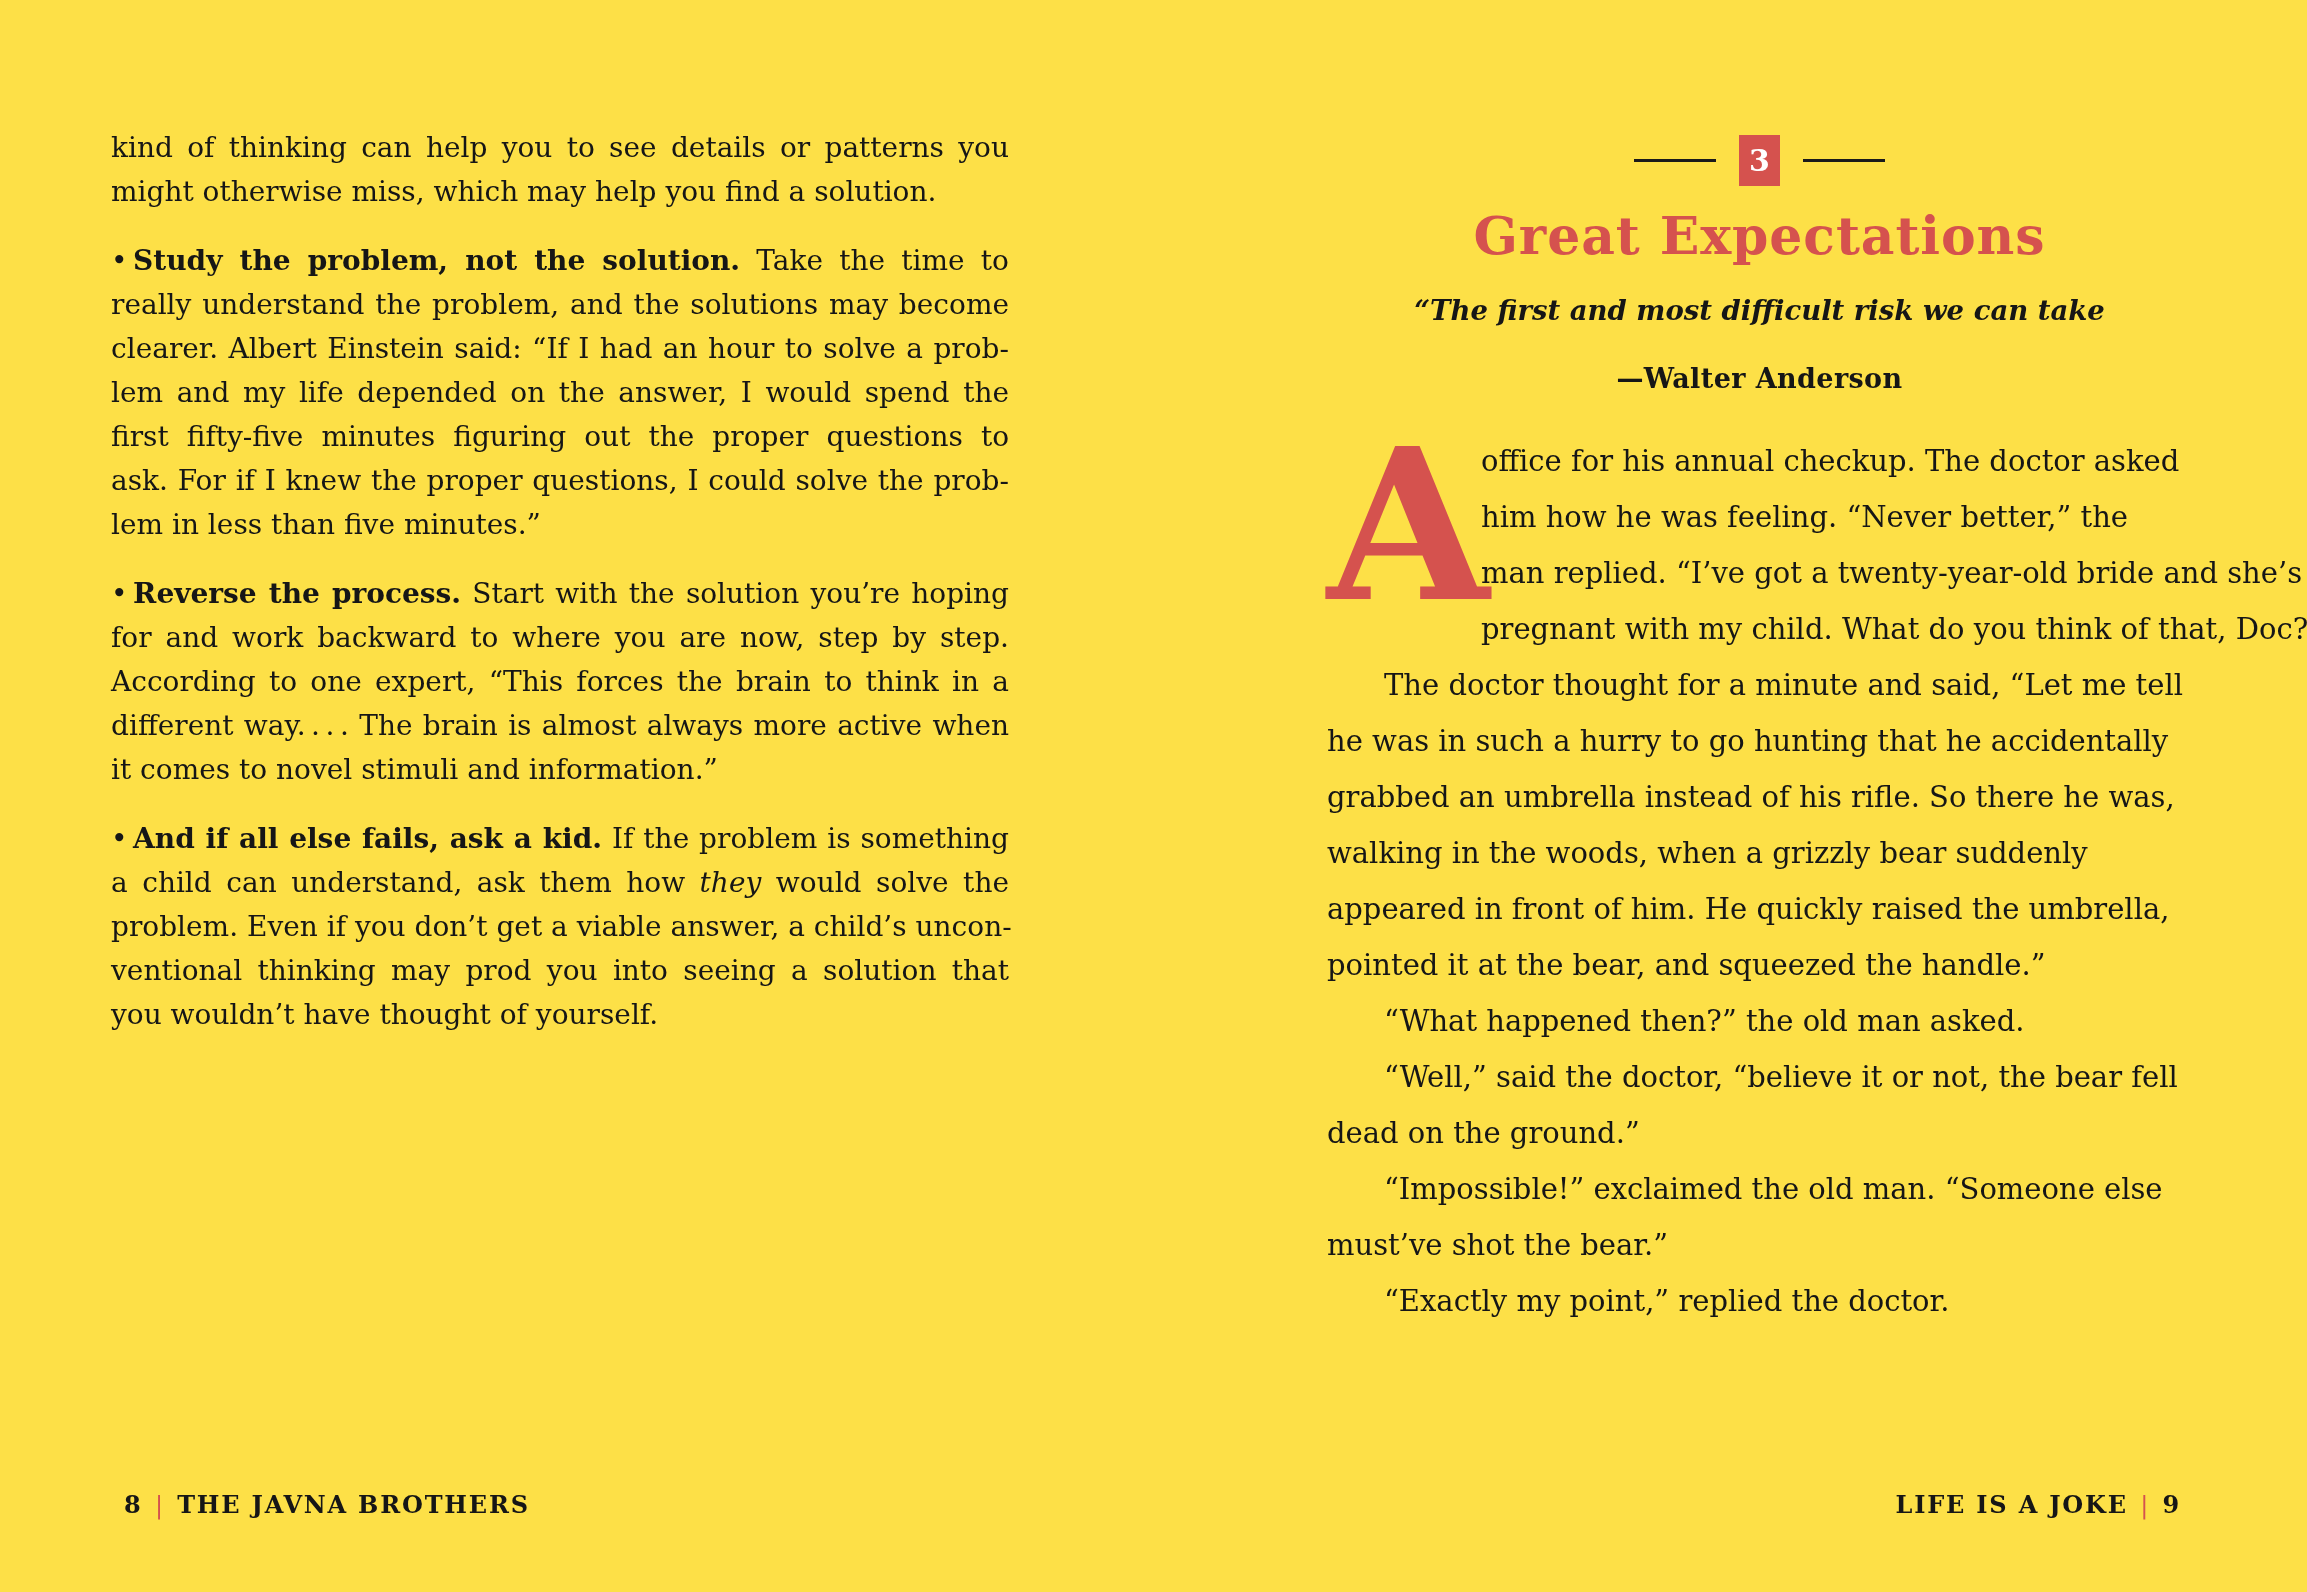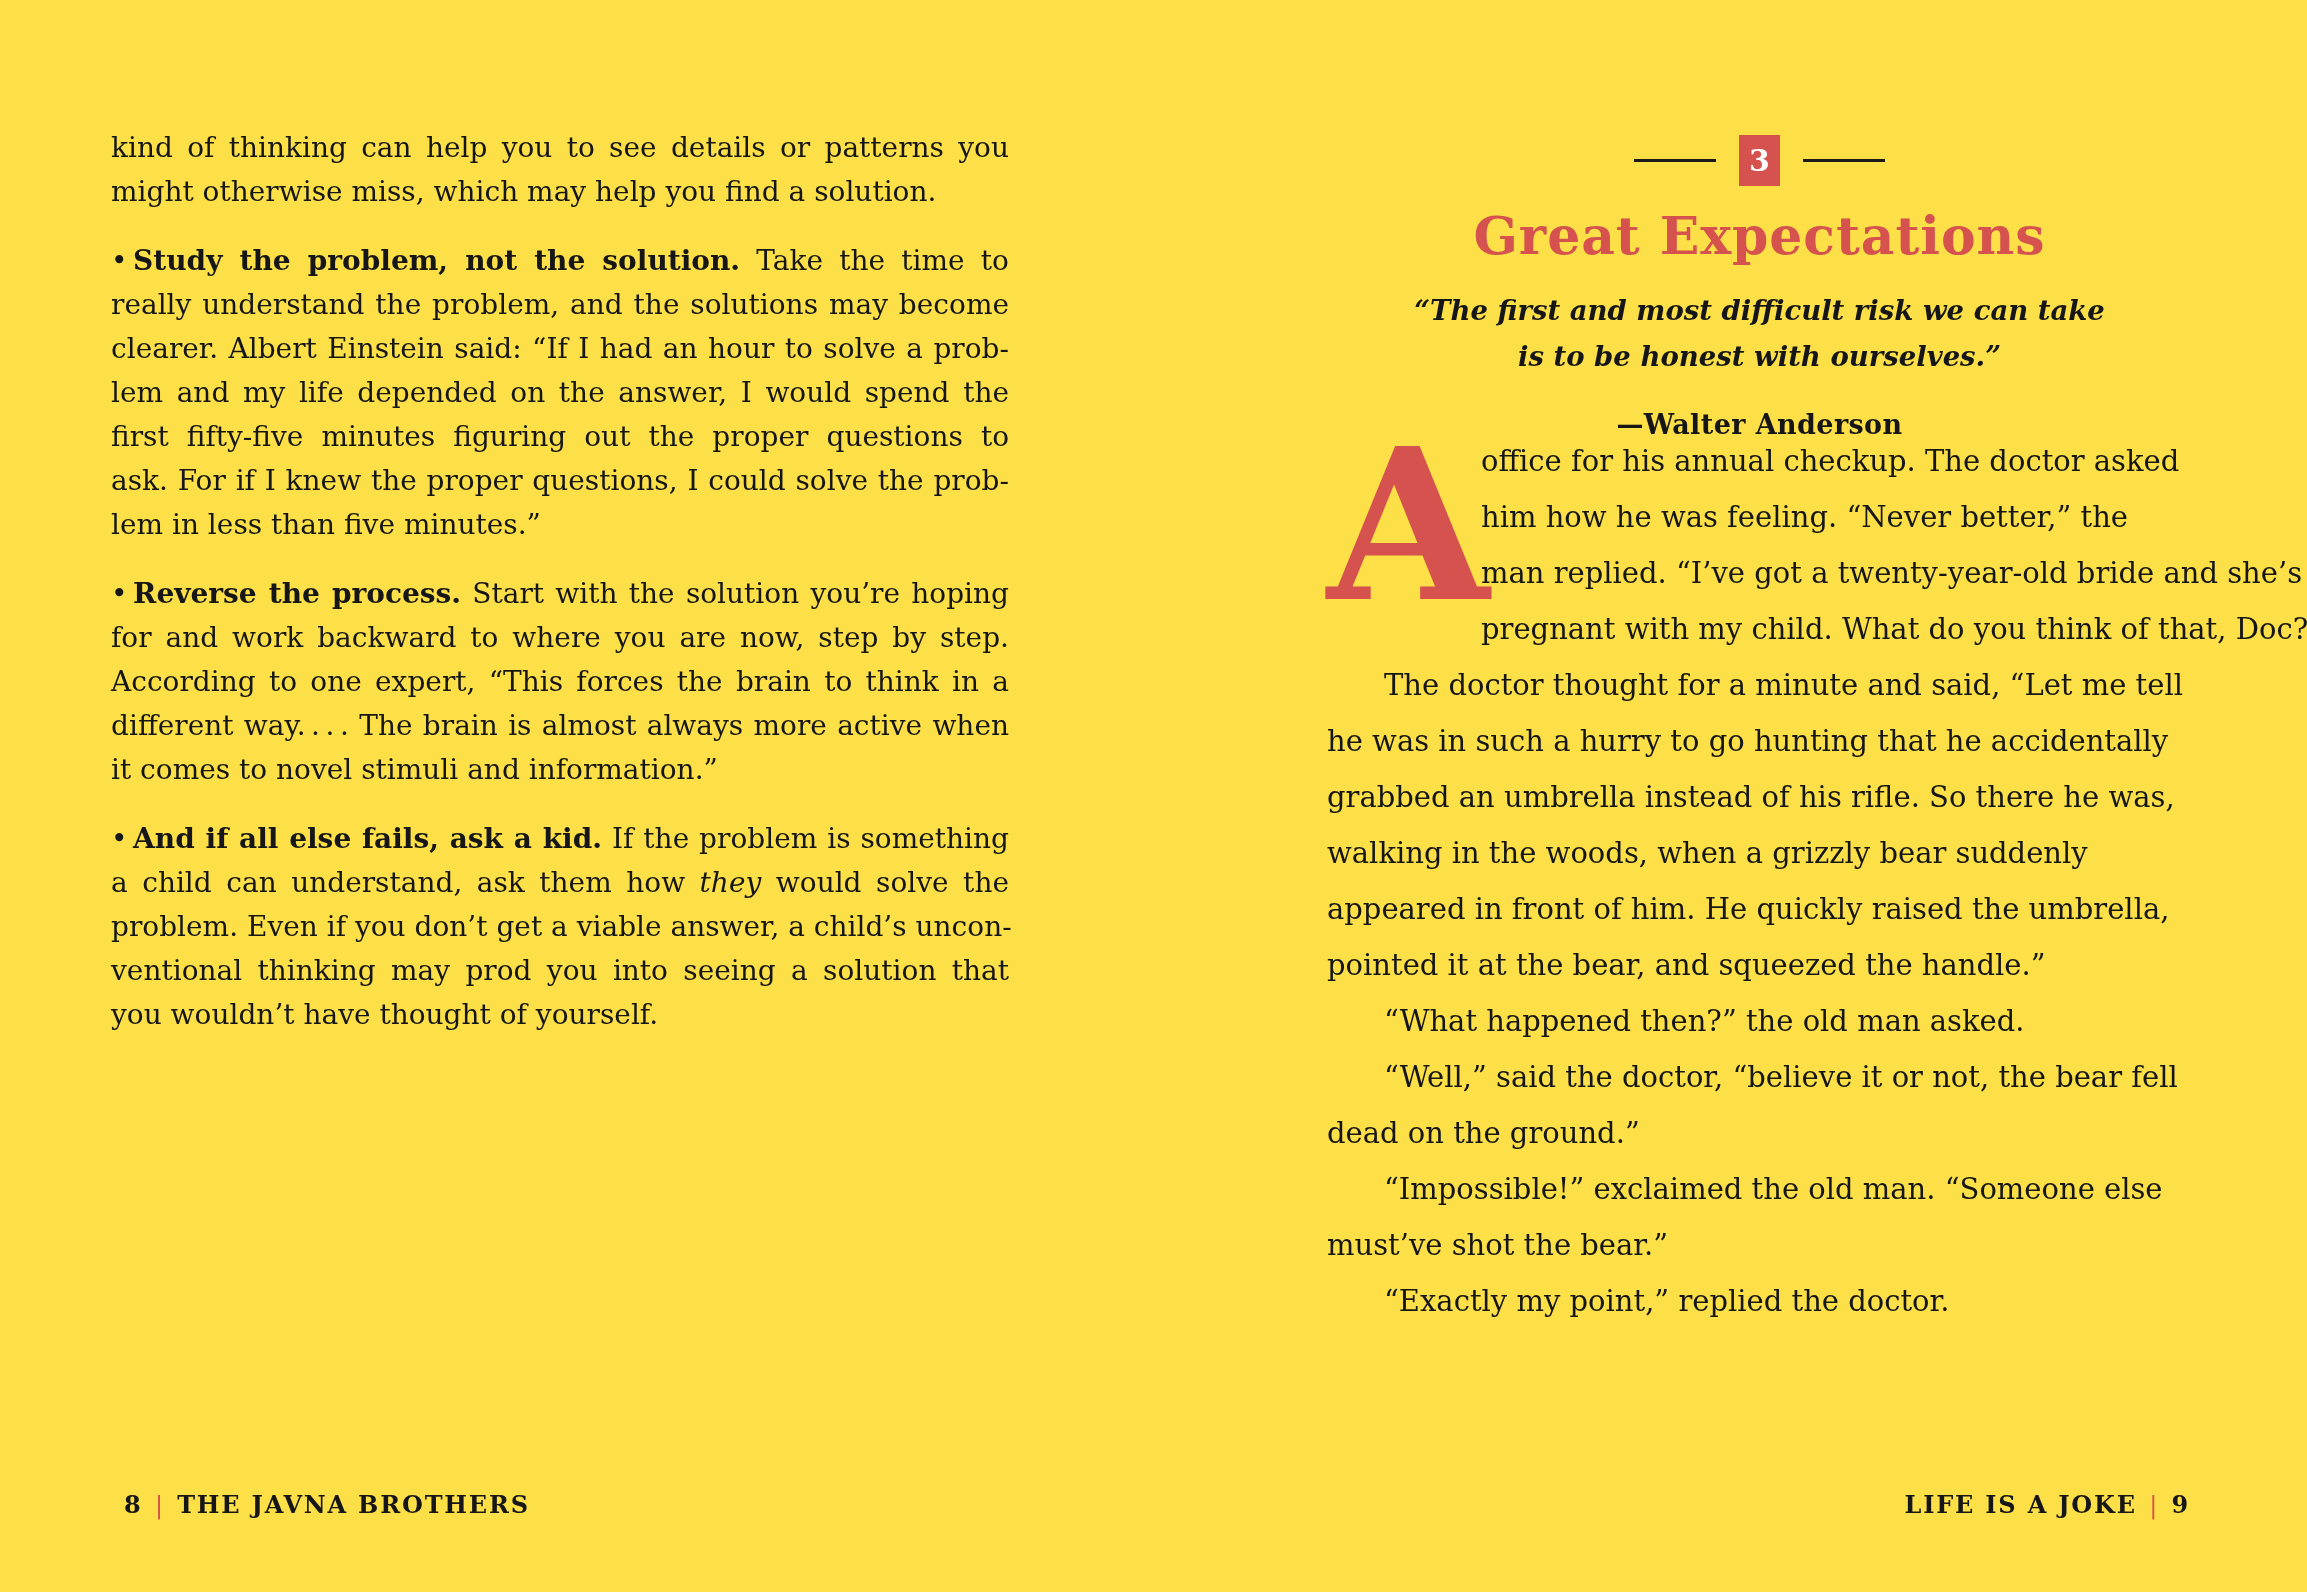--- a/index.html
+++ b/index.html
@@ -43,21 +43,21 @@
     color:var(--red,#d5524e);font-weight:bold;font-size:209px;line-height:177px;
     text-align:left;
   }
 
   
   .footer{
     position:absolute;top:1490px;font-weight:bold;font-size:24px;
     letter-spacing:1.8px;color:#161616;white-space:nowrap;
   }
   .footer-left{left:124px;}
-  .footer-right{right:118px;}
+  .footer-right{right:127px;}
   .footer .divider{color:var(--red,#d5524e);font-weight:normal;padding:0 12.4px;}
 </style>
 </head>
 <body>
 
 <div class="spread">
 
   <div class="page page-left">
     <div class="body-left" id="left-col">
         <div class="para">
@@ -97,21 +97,20 @@
 
     <div class="chapter-head">
       <div class="ornament">
         <span class="rule"></span>
         <span class="chapter-num">3</span>
         <span class="rule"></span>
       </div>
       <h1 class="chapter-title">Great Expectations</h1>
       <div class="epigraph">
         <div>“The first and most difficult risk we can take</div>
-        <div>is to be honest with ourselves.”</div>
         <div class="epigraph-attr">—Walter Anderson</div>
       </div>
     </div>
 
     <div class="body-right" id="right-col">
         <div class="dropcap">A</div>
         <div class="rline">office for his annual checkup. The doctor asked</div>
         <div class="rline">him how he was feeling. “Never better,” the</div>
         <div class="rline">man replied. “I’ve got a twenty-year-old bride and she’s</div>
         <div class="rline">pregnant with my child. What do you think of that, Doc?”</div>

